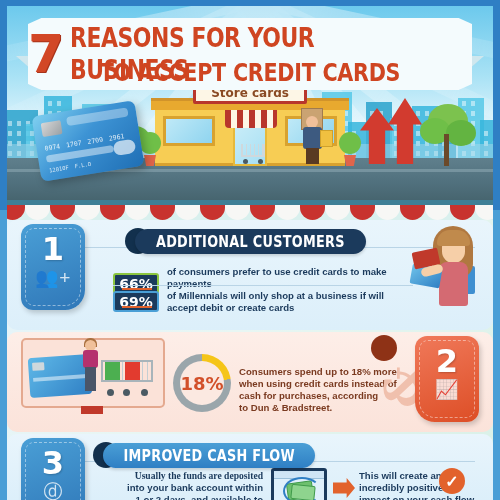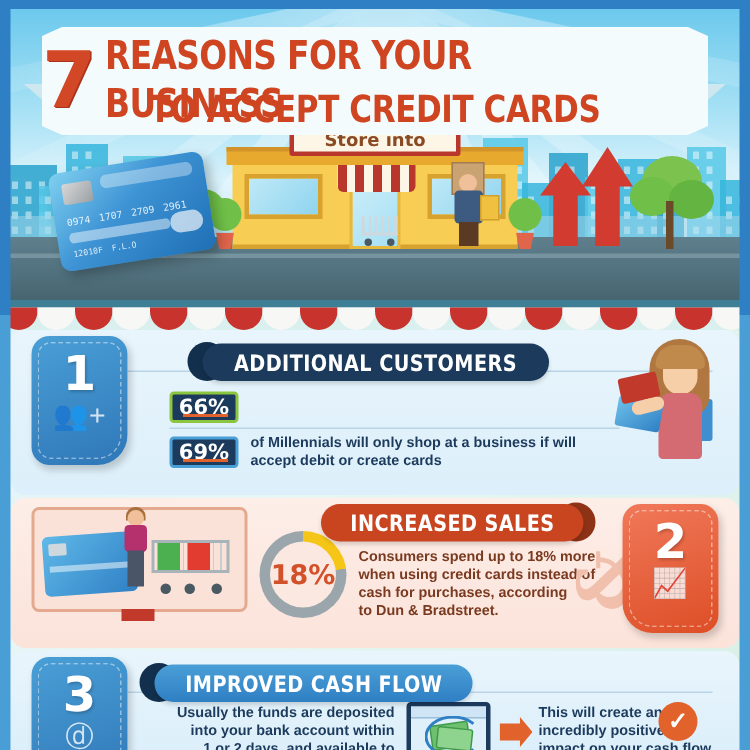--- a/index.html
+++ b/index.html
@@ -117,21 +117,21 @@
   .pill.navy { background:#1b3a5c; }
   .pill.blue { background:linear-gradient(180deg,#4a9fd6,#2f7fc4); }
   .pill.orange { background:#c8451f; }
   .pill-knob { position:absolute; width:26px; height:26px; border-radius:50%; background:#12304d; z-index:13; }
   .pill-knob.or { background:#8e3216; }
   .hline { position:absolute; height:1px; background:#b9d4e6; z-index:11; }
 
   
   .pctbox { position:absolute; width:46px; height:21px; border-radius:3px; background:#1b3a5c;
             display:flex; align-items:center; justify-content:center; }
-  .pctbox.g { border:2px solid #8cc63f; }
+  .pctbox.g { border:2px solid #8cc63f;margin-top:12px; }
   .pctbox.b { border:2px solid #4a9fd6; }
   .pctbox span { color:#fff; font-size:14px; font-weight:bold; font-family:"DejaVu Sans", sans-serif; }
   .pct-ul { position:absolute; left:7px; bottom:2px; width:30px; height:2px; background:#e2622c; }
 
   .stat-txt { position:absolute; font-size:9.6px; color:#1b3a5c; font-weight:bold; line-height:11.5px; }
   .body-txt { position:absolute; font-size:9.6px; color:#7a3a20; font-weight:bold; line-height:12px; }
   .body-txt.navy { color:#1b3a5c; }
 
   
   .donut { position:absolute; width:58px; height:58px; border-radius:50%;
@@ -404,21 +404,21 @@
       <div style="position:absolute;left:9px;top:53px;display:flex;gap:6px;font-size:5.5px;color:rgba(255,255,255,.8);font-family:'DejaVu Sans Mono',monospace;">
         <span>12010F</span>
         <span>F.L.O</span>
       </div>
     </div>
 
     <div class="store">
       <div class="store-wall"></div>
       <div class="store-roof"></div>
       <div class="sign">
-          <span>Store into</span>
+          <span>Store cards</span>
         </div>
       <div class="window-l"></div>
       <div class="window-r"></div>
       <div class="door"></div>
       <div class="awning-s"></div>
       <div class="cart">
         <div class="cart-basket"></div>
         <div class="cart-wheel" style="left:4px;"></div>
         <div class="cart-wheel" style="left:19px;"></div>
       </div>
@@ -487,20 +487,21 @@
       <div class="hline" style="left:78px;top:27px;width:390px;"></div>
       <div class="pill-knob" style="left:118px;top:8px;"></div>
       <div class="pill navy" style="left:128px;top:9px;">
         <span>ADDITIONAL CUSTOMERS</span>
       </div>
 
       <div class="pctbox g" style="left:106px;top:41px;">
         <span>66%</span>
         <div class="pct-ul"></div>
       </div>
+      <div class="stat-txt" style="left:160px;top:46px;width:250px;">of consumers prefer to use credit cards to make payments</div>
       <div class="hline" style="left:106px;top:65px;width:300px;"></div>
 
       <div class="pctbox b" style="left:106px;top:71px;">
         <span>69%</span>
         <div class="pct-ul"></div>
       </div>
       <div class="stat-txt" style="left:160px;top:70px;width:250px;">of Millennials will only shop at a business if will</div>
       <div class="stat-txt" style="left:160px;top:82px;width:250px;">accept debit or create cards</div>
 
       <div class="woman-r">
@@ -538,23 +539,20 @@
           <div class="gbag"></div>
           <div class="rbag"></div>
           <div class="tw" style="left:6px;"></div>
             <div class="tw" style="left:22px;"></div>
             <div class="tw" style="left:40px;"></div>
         </div>
       </div>
       <div class="pic2-stand"></div>
 
       <div class="pill-knob or" style="right:96px;top:3px;"></div>
-      <div class="pill orange" style="right:104px;top:4px;">
-        <span>INCREASED SALES</span>
-      </div>
 
       <div class="donut" style="left:166px;top:22px;">
         <div class="lbl">18%</div>
       </div>
 
       <div class="body-txt" style="left:232px;top:34px;">Consumers spend up to 18% more</div>
       <div class="body-txt" style="left:232px;top:46px;">when using credit cards instead of</div>
       <div class="body-txt" style="left:232px;top:70px;">to Dun &amp; Bradstreet.</div>
       <div class="body-txt" style="left:232px;top:58px;">cash for purchases, according</div>
 
@@ -566,21 +564,21 @@
         <div class="dash"></div>
         <div class="n">3</div>
         <div class="ico">ⓓ</div>
       </div>
       <div class="hline" style="left:78px;top:27px;width:390px;"></div>
       <div class="pill-knob" style="left:86px;top:8px;"></div>
       <div class="pill blue" style="left:96px;top:9px;">
         <span>IMPROVED CASH FLOW</span>
       </div>
 
-      <div class="body-txt navy" style="left:90px;top:36px;text-align:right;width:166px;">Usually the funds are deposited</div>
+      <div class="body-txt navy" style="left:90px;top:36px;text-align:right;width:166px;font-family:Liberation Serif, serif;">Usually the funds are deposited</div>
       <div class="body-txt navy" style="left:90px;top:48px;text-align:right;width:166px;">into your bank account within</div>
       <div class="body-txt navy" style="left:90px;top:60px;text-align:right;width:166px;">1 or 2 days, and available to</div>
 
       <div class="monitor" style="left:264px;top:34px;">
         <div class="mon-bar"></div>
         <div class="money"></div>
           <div class="money2"></div>
         <div class="mon-ring"></div>
 
       </div>

